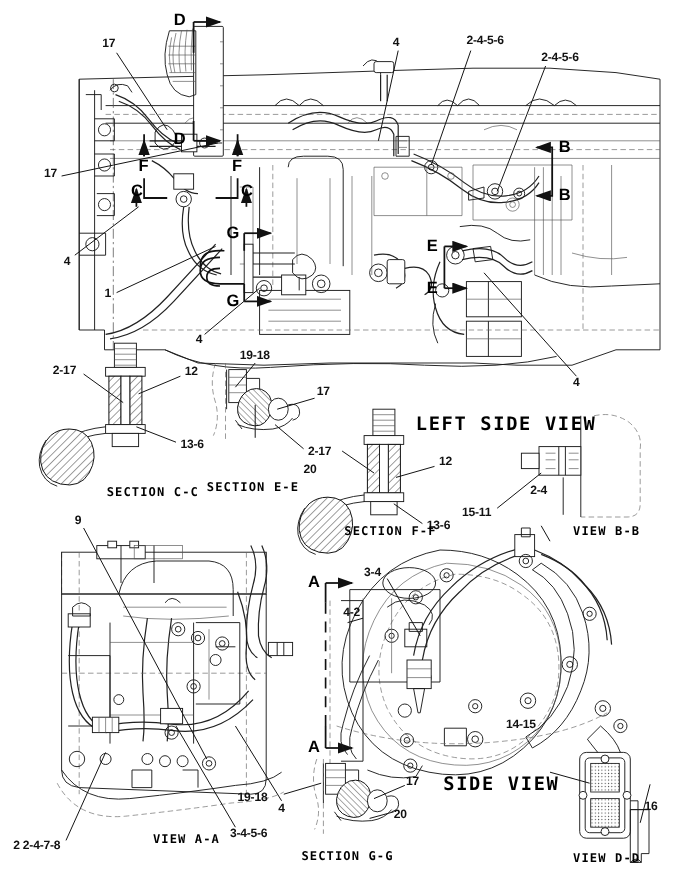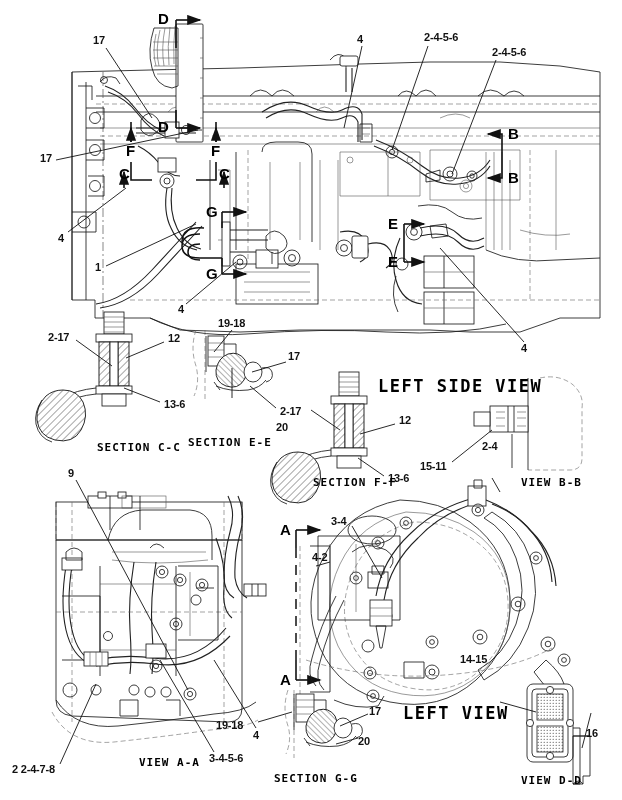--- a/index.html
+++ b/index.html
@@ -619,19 +619,19 @@
   <div class="callout" style="left:369px;top:706px;">17</div>
   <div class="callout" style="left:358px;top:736px;">20</div>
 
   <div class="callout" style="left:460px;top:654px;">14-15</div>
   <div class="callout" style="left:586px;top:728px;">16</div>
 
   <div class="viewtitle big" style="left:378px;top:378px;">LEFT SIDE VIEW</div>
   <div class="viewtitle mid" style="left:139px;top:757px;">VIEW A-A</div>
   <div class="viewtitle mid" style="left:521px;top:477px;">VIEW B-B</div>
   <div class="viewtitle mid" style="left:521px;top:775px;">VIEW D-D</div>
-  <div class="viewtitle big" style="left:403px;top:705px;">LEFT VIEW</div>
+  <div class="viewtitle big" style="left:403px;top:705px;">SIDE VIEW</div>
   <div class="viewtitle mid" style="left:76px;top:442px;margin-left:21px;">SECTION C-C</div>
   <div class="viewtitle mid" style="left:188px;top:437px;">SECTION E-E</div>
   <div class="viewtitle mid" style="left:313px;top:477px;">SECTION F-F</div>
   <div class="viewtitle mid" style="left:274px;top:773px;">SECTION G-G</div>
 
 </div>
 
 </body></html>

